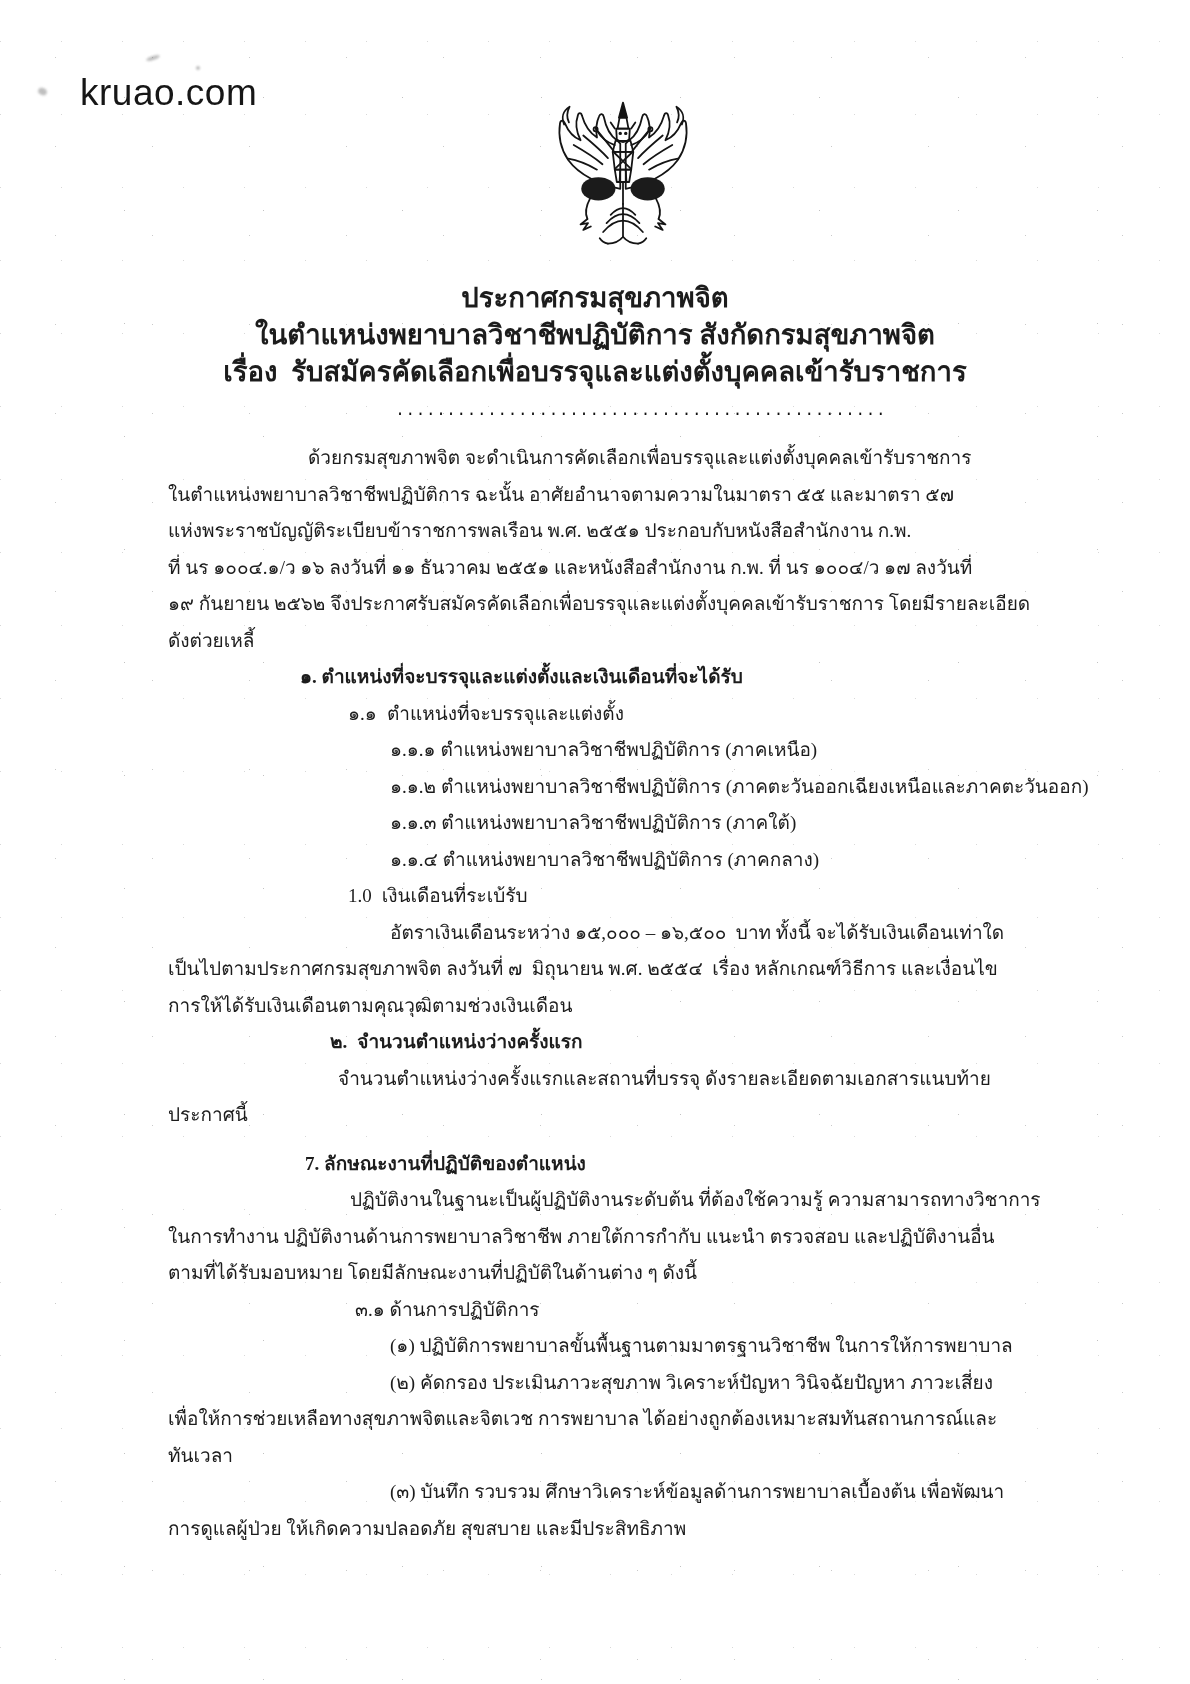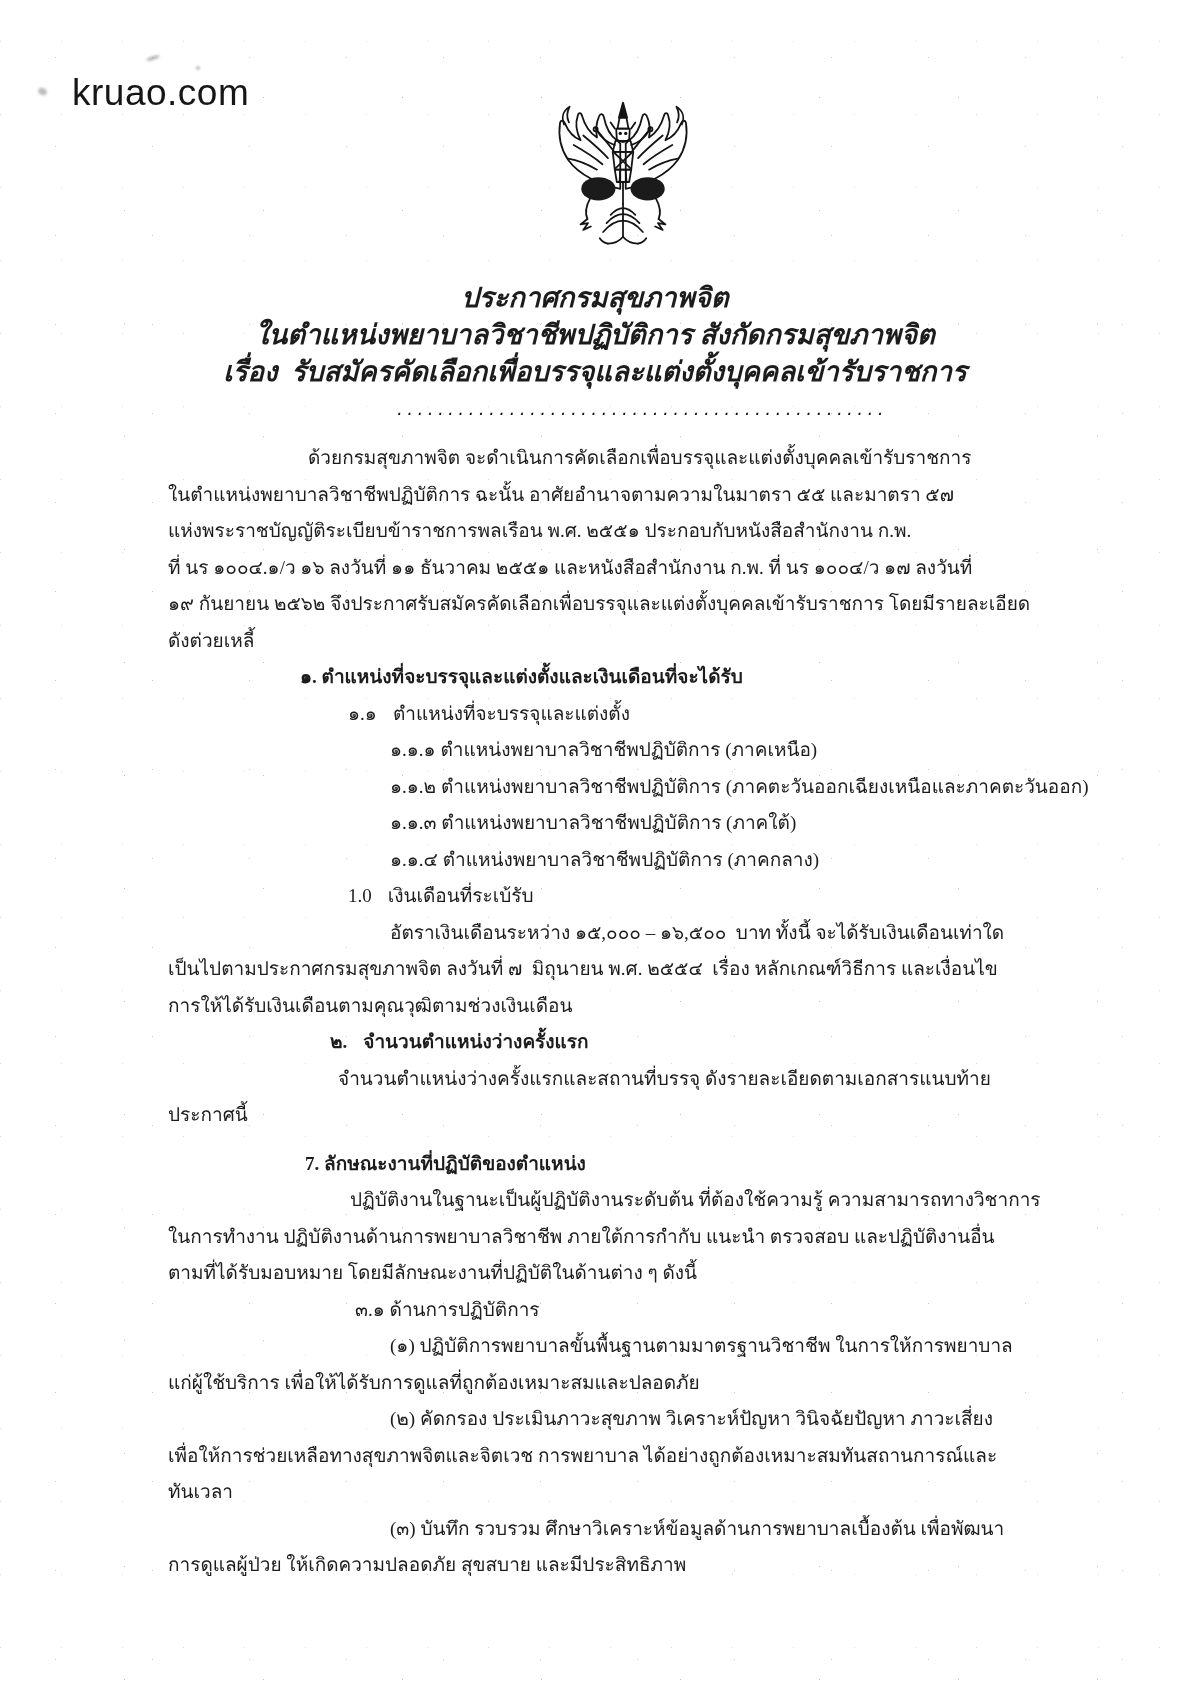--- a/index.html
+++ b/index.html
@@ -14,52 +14,52 @@
     background-color:#ffffff;
     background-image:
       radial-gradient(#c9c9c9 0.6px, transparent 0.8px),
       radial-gradient(#d8d8d8 0.5px, transparent 0.7px),
       radial-gradient(#c2c2c2 0.6px, transparent 0.8px);
     background-size:97px 89px, 61px 73px, 139px 113px;
     background-position:7px 13px, 31px 5px, 55px 41px;
     color:#1c1c1c;
   }
   .watermark{
-    position:absolute;left:72px;top:72px;
+    position:absolute;left:80px;top:72px;
     font-family:"Liberation Sans","DejaVu Sans",sans-serif;
     font-size:37px;letter-spacing:.5px;color:#161616;
   }
   .smudge{position:absolute;background:#8a8a8a;border-radius:50%;opacity:.55;filter:blur(1px);}
   .smudge.s1{left:38px;top:88px;width:9px;height:7px;transform:rotate(25deg);}
   .smudge.s2{left:146px;top:56px;width:14px;height:4px;transform:rotate(-18deg);}
   .smudge.s3{left:196px;top:66px;width:4px;height:4px;}
   .emblem{
     position:absolute;left:50%;top:96px;margin-left:28px;
     transform:translateX(-50%);
     width:178px;height:172px;
   }
   .emblem svg{width:100%;height:100%;}
   .title-block{
     position:absolute;left:0;top:279px;width:1190px;
-    text-align:center;line-height:37px;font-size:27.5px;font-weight:700;font-style:italic;
+    text-align:center;line-height:37px;font-size:27.5px;font-weight:700;
   }
   .title-line{white-space:pre;}
   .divider{
     margin-top:13px;transform:translateX(46px);
     font-weight:400;font-size:15px;line-height:14px;letter-spacing:1.2px;color:#111;
     font-family:"DejaVu Sans Mono",monospace;
   }
   .body-text{
     position:absolute;left:168px;top:440px;width:960px;
     font-size:19px;line-height:36.5px;
   }
   .line{white-space:pre;height:36.5px;}
   .bold{font-weight:700;}
   .ul{text-underline-offset:5px;text-decoration-thickness:1.5px;}
-  .num{margin-right:16px;}
+  .num{margin-right:10px;}
   .pl132{padding-left:132px;} .pl137{padding-left:137px;} .pl140{padding-left:140px;}
   .pl162{padding-left:162px;} .pl170{padding-left:170px;} .pl180{padding-left:180px;}
   .pl182{padding-left:182px;} .pl187{padding-left:187px;} .pl222{padding-left:222px;}
   .gap-top{margin-top:12px;}
 </style>
 </head>
 <body>
 
 <div class="page">
 
@@ -151,21 +151,20 @@
     <div class="line pl162 bold"><span class="num">๒.</span><span class="ul">จำนวนตำแหน่งว่างครั้งแรก</span></div>
     <div class="line pl170">จำนวนตำแหน่งว่างครั้งแรกและสถานที่บรรจุ ดังรายละเอียดตามเอกสารแนบท้าย</div>
     <div class="line">ประกาศนี้</div>
 
     <div class="line pl137 bold gap-top">7. ลักษณะงานที่ปฏิบัติของตำแหน่ง</div>
     <div class="line pl182">ปฏิบัติงานในฐานะเป็นผู้ปฏิบัติงานระดับต้น ที่ต้องใช้ความรู้ ความสามารถทางวิชาการ</div>
     <div class="line">ในการทำงาน ปฏิบัติงานด้านการพยาบาลวิชาชีพ ภายใต้การกำกับ แนะนำ ตรวจสอบ และปฏิบัติงานอื่น</div>
     <div class="line">ตามที่ได้รับมอบหมาย โดยมีลักษณะงานที่ปฏิบัติในด้านต่าง ๆ ดังนี้</div>
     <div class="line pl187">๓.๑ ด้านการปฏิบัติการ</div>
     <div class="line pl222">(๑) ปฏิบัติการพยาบาลขั้นพื้นฐานตามมาตรฐานวิชาชีพ ในการให้การพยาบาล</div>
-    <div class="line">แก่ผู้ใช้บริการ เพื่อให้ได้รับการดูแลที่ถูกต้องเหมาะสมและปลอดภัย</div>
     <div class="line pl222">(๒) คัดกรอง ประเมินภาวะสุขภาพ วิเคราะห์ปัญหา วินิจฉัยปัญหา ภาวะเสี่ยง</div>
     <div class="line">เพื่อให้การช่วยเหลือทางสุขภาพจิตและจิตเวช การพยาบาล ได้อย่างถูกต้องเหมาะสมทันสถานการณ์และ</div>
     <div class="line">ทันเวลา</div>
     <div class="line pl222">(๓) บันทึก รวบรวม ศึกษาวิเคราะห์ข้อมูลด้านการพยาบาลเบื้องต้น เพื่อพัฒนา</div>
     <div class="line">การดูแลผู้ป่วย ให้เกิดความปลอดภัย สุขสบาย และมีประสิทธิภาพ</div>
   </div>
 
 </div>
 
 </body></html>

